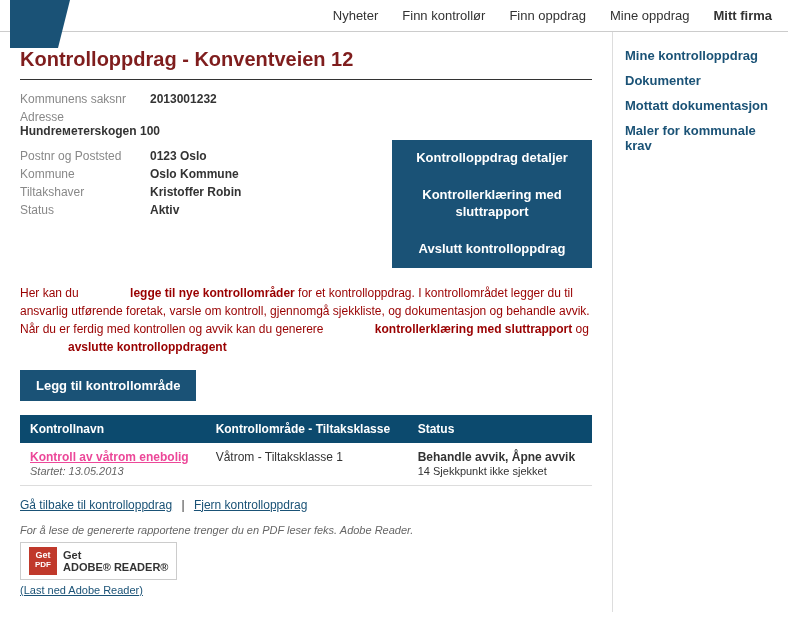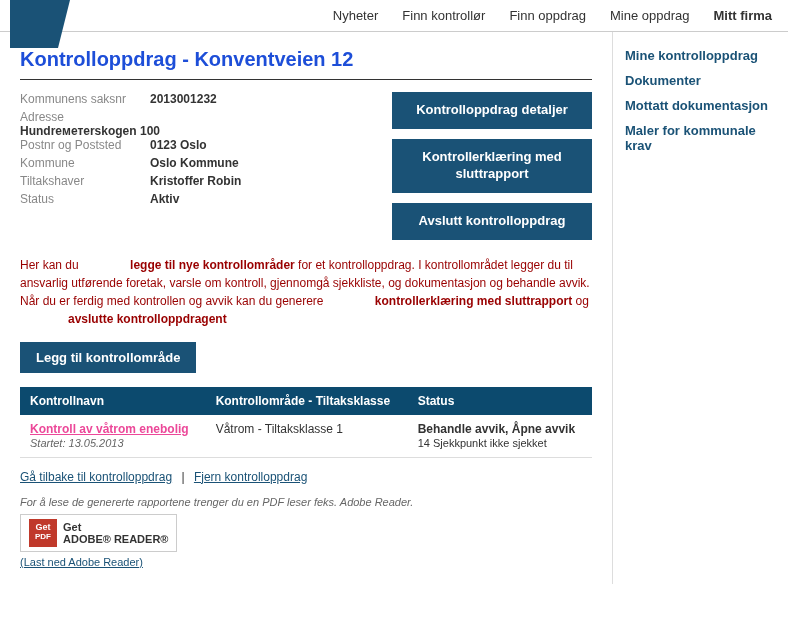--- a/index.html
+++ b/index.html
@@ -66,21 +66,21 @@
       font-size: 13px;
       margin-bottom: 10px;
       cursor: pointer;
       font-weight: bold;
     }
 
     
     .page-title {
       font-size: 20px;
       font-weight: bold;
-      color: #1d4ed8;
+      color: #7f1d1d;
       margin-bottom: 8px;
     }
     .title-divider {
       border: none;
       border-top: 1px solid #333;
       margin-bottom: 12px;
     }
 
     
     .content-grid {
@@ -101,39 +101,39 @@
       width: 130px;
       flex-shrink: 0;
       font-size: 12px;
     }
     .info-value {
       color: #333;
       font-weight: bold;
       font-size: 12px;
     }
     .address-block {
-      margin-bottom: 0;
+      margin-bottom: 11px;
     }
     .address-label {
       color: #888;
       font-size: 12px;
     }
     .address-value {
       color: #333;
       font-weight: bold;
       font-size: 12px;
     }
 
     
     .buttons-section {
       display: flex;
       flex-direction: column;
-      gap: 10px;
       width: 200px;
       flex-shrink: 0;
+      margin-top: 48px;
     }
     .btn-primary {
       background: #1a5276;
       color: #fff;
       border: none;
       padding: 10px 14px;
       font-size: 13px;
       font-weight: bold;
       cursor: pointer;
       text-align: center;

